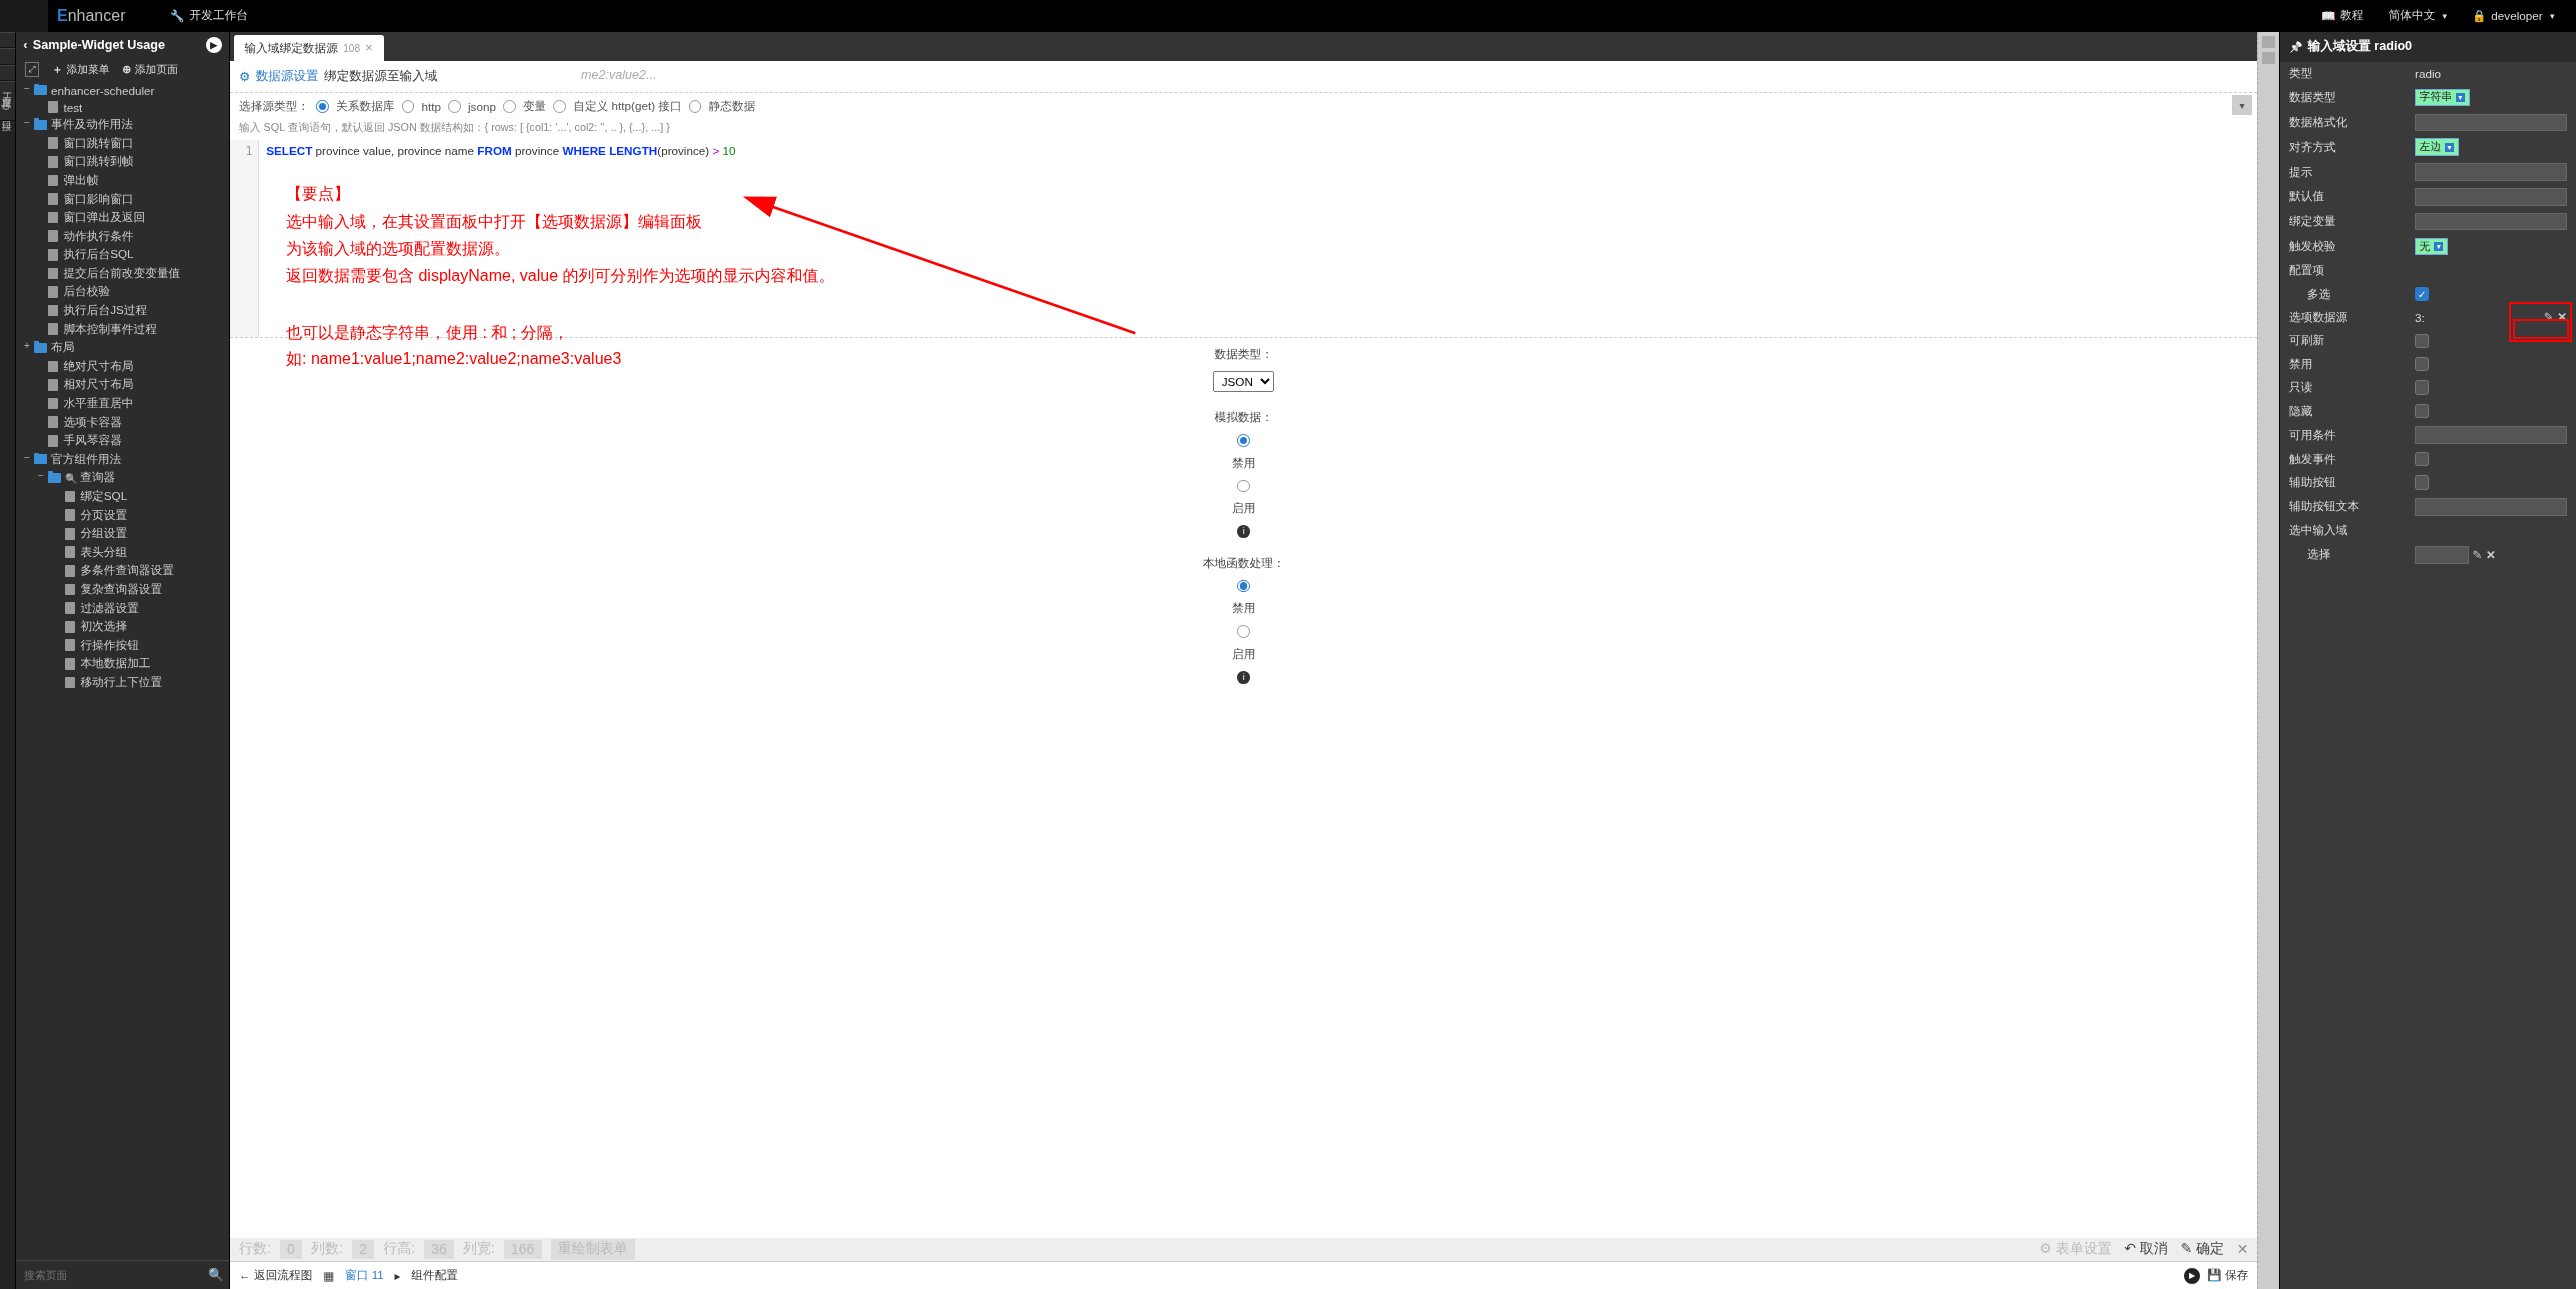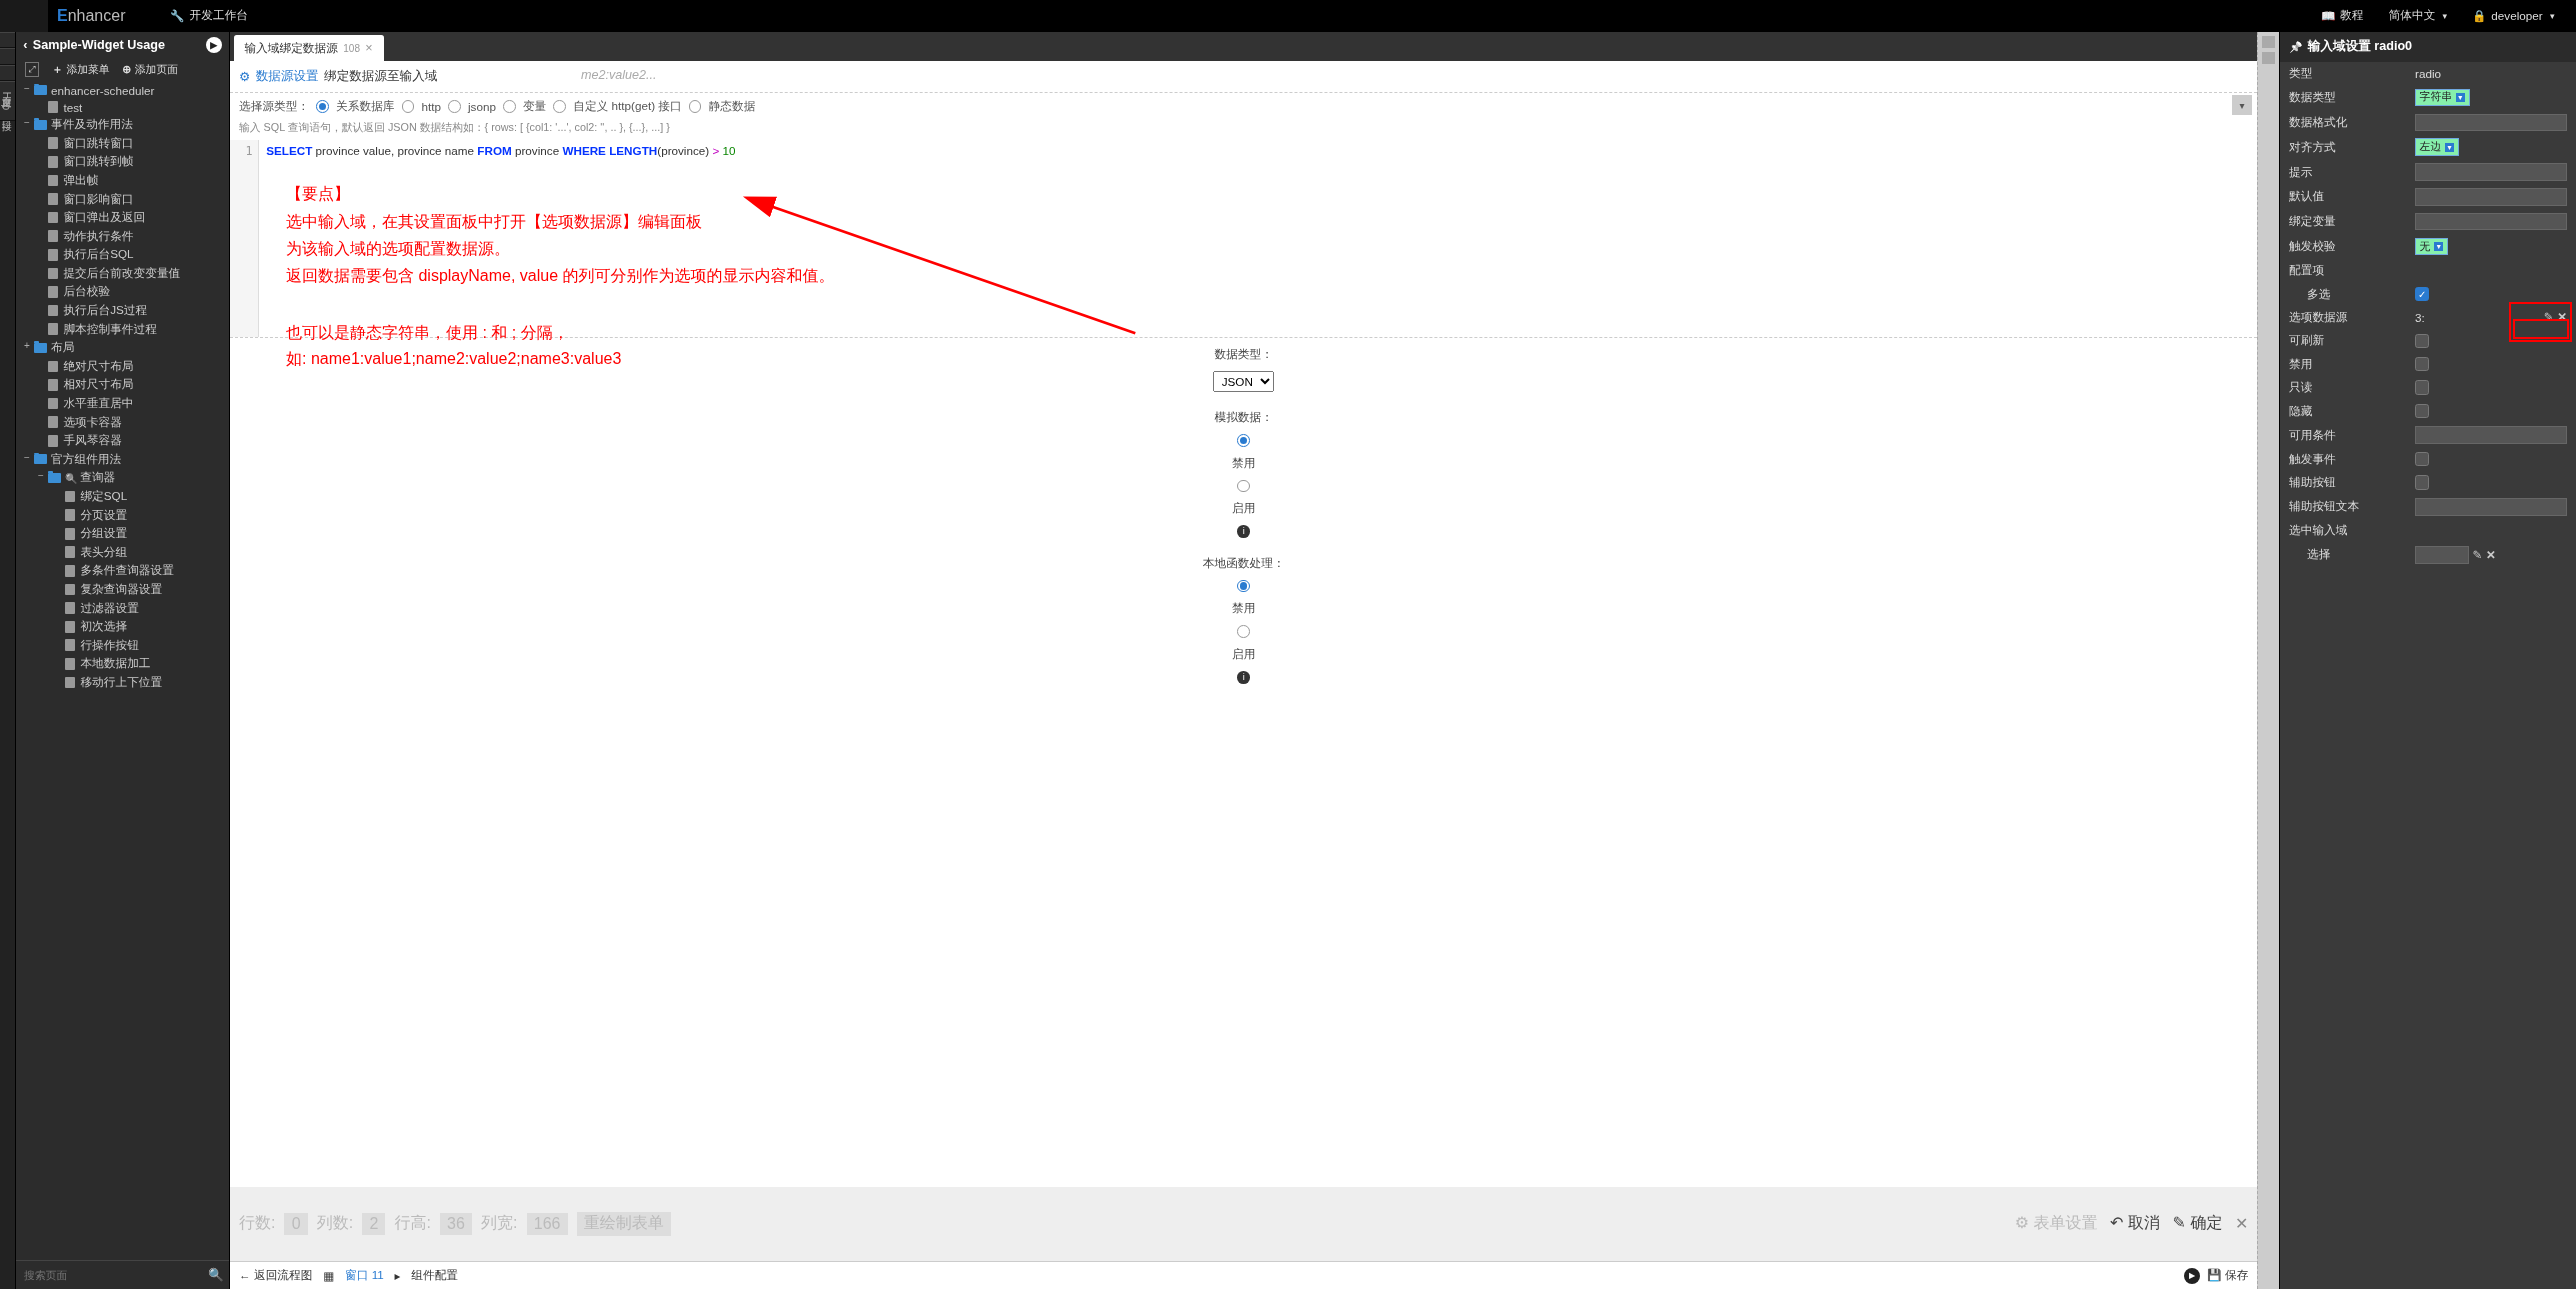--- a/index.html
+++ b/index.html
@@ -75,21 +75,21 @@
 .annotation { position:absolute; left:27px; top:40px; color:#ff0000; font-size:16px; line-height:1.7; font-weight:400; pointer-events:none;}
 .annotation .title { font-weight:400; }
 .annotation2 { position:absolute; left:27px; top:180px; color:#ff0000; font-size:16px; line-height:1.6;}
 
 .arrow-svg { position:absolute; top:0; left:0; pointer-events:none; z-index:5;}
 
 .form-row { padding:9px 9px; font-size:11.7px; color:#444; display:flex; align-items:center; gap:9px;flex-direction:column;}
 .form-row select { font-size:11.7px; padding:1.8px 3.6px;}
 .info-icon { width:12.6px; height:12.6px; border-radius:50%; background:#333; color:#fff; font-size:9px; display:inline-flex; align-items:center; justify-content:center;}
 
-.center-footer-dim { background:#eee; padding:25px 9px; color:#bbb; font-size:16px; display:flex; align-items:center; gap:9px;}
+.center-footer-dim { background:#eee; padding:1px 9px; color:#bbb; font-size:14px; display:flex; align-items:center; gap:9px;}
 .center-footer-dim .chip { background:#ddd; padding:1.8px 7.2px; color:#bbb;}
 .center-footer-dim .right { margin-left:auto; display:flex; gap:12.6px; align-items:center; color:#444;}
 .center-footer-dim .right .dim { color:#bbb;}
 
 .center-footer2 { background:#fff; border-top:0.9px solid #ccc; padding:5.4px 9px; display:flex; align-items:center; gap:10.8px; font-size:11.7px; color:#333;}
 .center-footer2 .back::before { content:"← ";}
 .center-footer2 .grid-icon::before { content:"▦ "; }
 .center-footer2 a { color:#2a7bd0;}
 .center-footer2 .save-grp { margin-left:auto; display:flex; align-items:center; gap:7.2px;}
 .center-footer2 .playbtn { width:16px; height:16px; border-radius:50%; background:#222; color:#fff; display:flex; align-items:center; justify-content:center; font-size:8px;}

